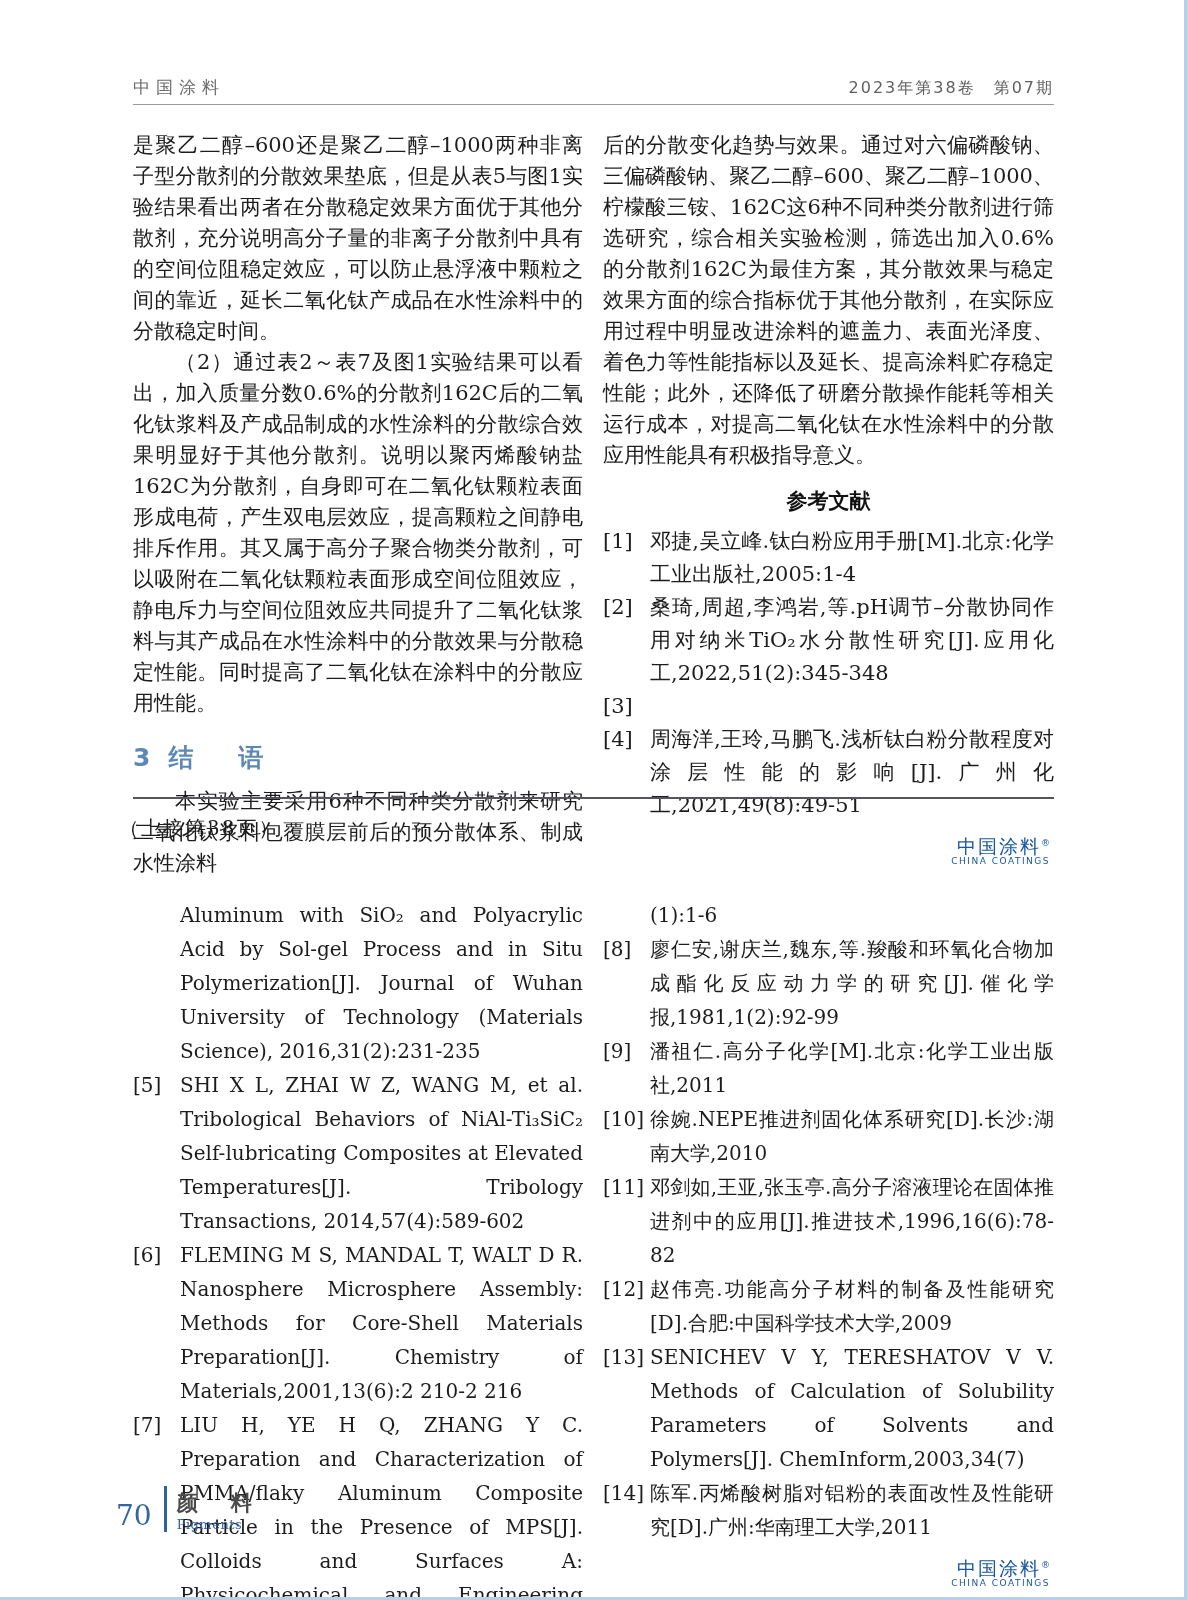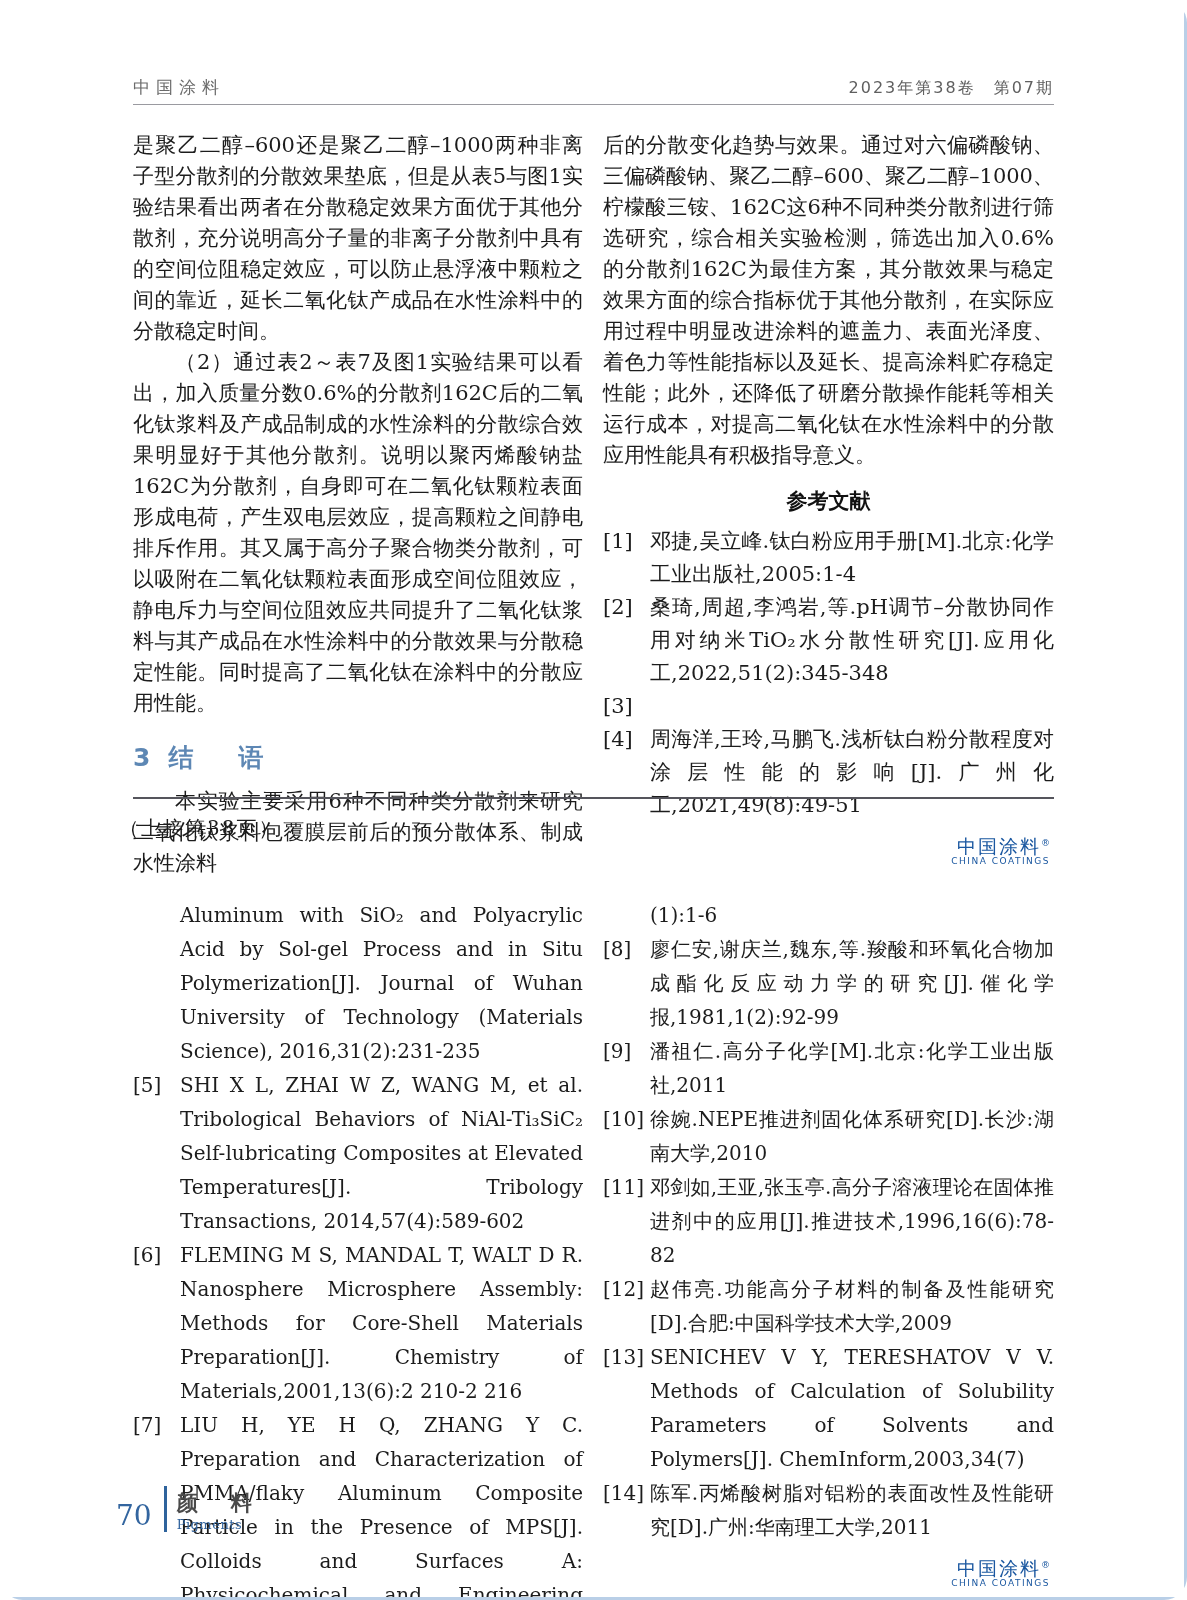--- a/index.html
+++ b/index.html
@@ -5,21 +5,20 @@
   * { margin: 0; padding: 0; box-sizing: border-box; }
   html, body { background: #ffffff; }
   .page {
     position: relative;
     width: 1187px;
     height: 1600px;
     background: #ffffff;
     overflow: hidden;
     font-family: "DejaVu Serif", "Liberation Serif", serif;
     color: #1c1c1c;
-    border-radius: 23px;
   }
   
   .header {
     position: absolute;
     top: 76px; left: 133px; right: 133px;
     display: flex;
     justify-content: space-between;
     align-items: flex-end;
     font-family: "DejaVu Sans", "Liberation Sans", sans-serif;
   }

